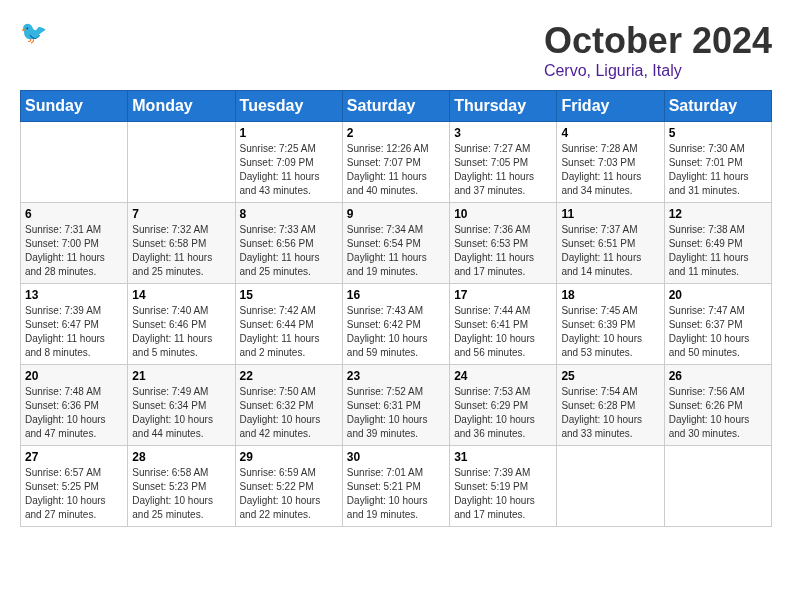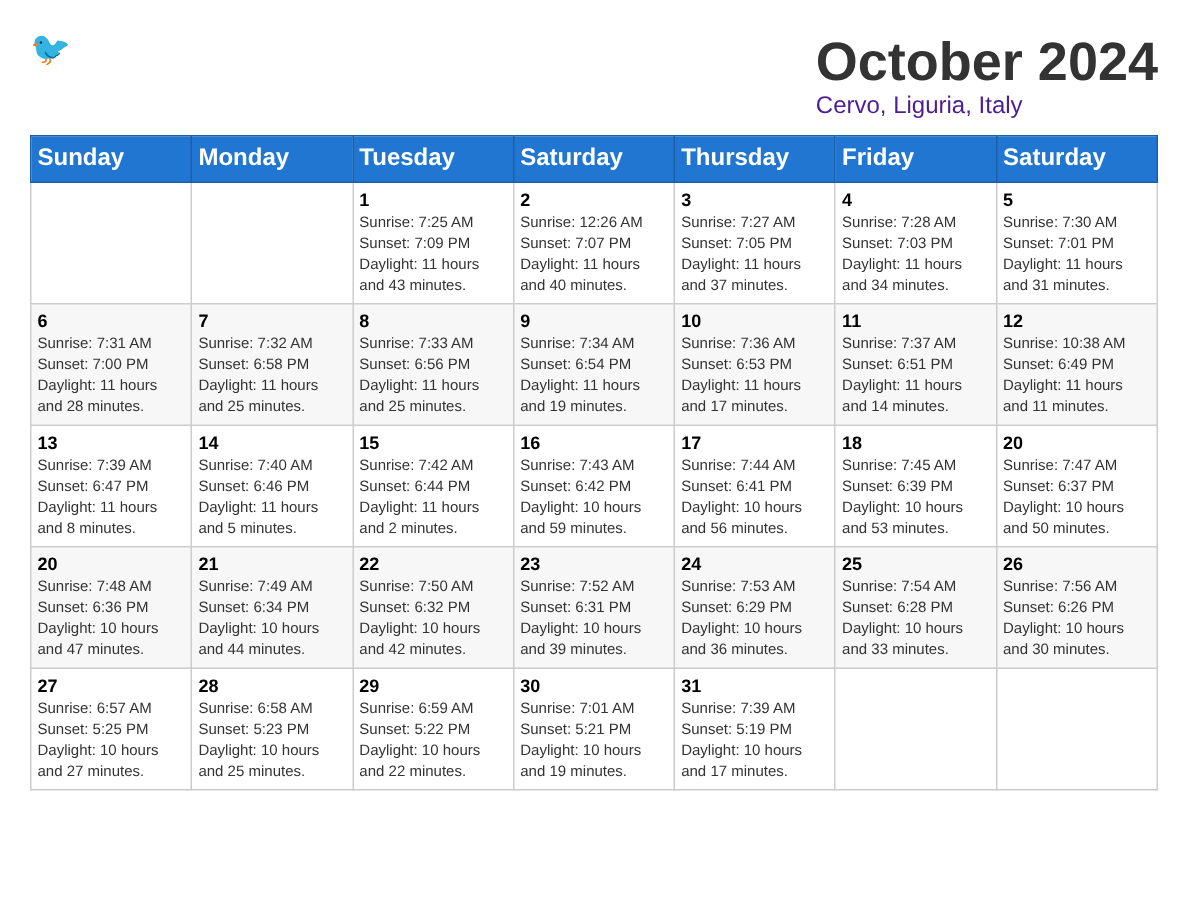--- a/index.html
+++ b/index.html
@@ -203,21 +203,21 @@
           <span class="day-number">11</span>
           <div class="day-detail">
             <div>Sunrise: 7:37 AM</div>
             <div>Sunset: 6:51 PM</div>
             <div>Daylight: 11 hours and 14 minutes.</div>
           </div>
         </td>
         <td>
           <span class="day-number">12</span>
           <div class="day-detail">
-            <div>Sunrise: 10:38 AM</div>
+            <div>Sunrise: 7:38 AM</div>
             <div>Sunset: 6:49 PM</div>
             <div>Daylight: 11 hours and 11 minutes.</div>
           </div>
         </td>
       </tr>
       <tr>
         <td>
           <span class="day-number">13</span>
           <div class="day-detail">
             <div>Sunrise: 7:39 AM</div>

